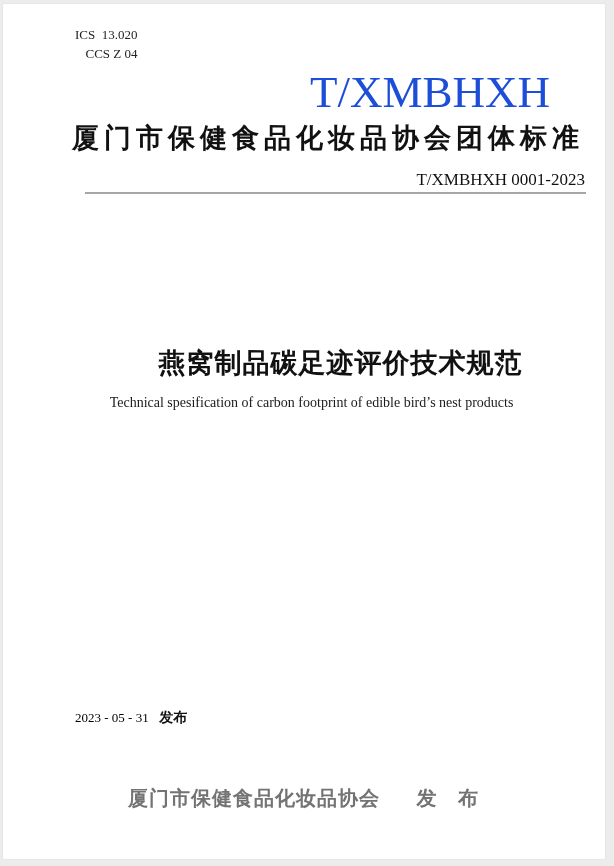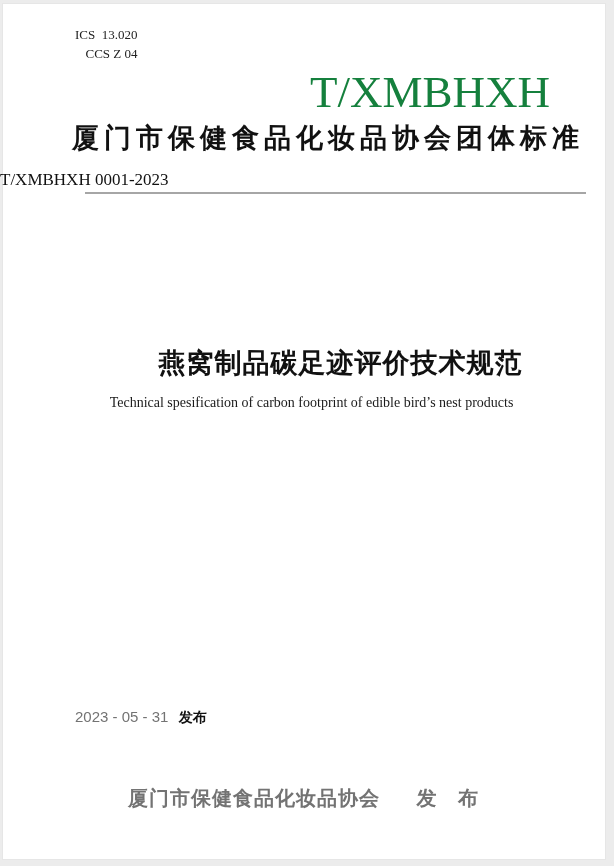--- a/index.html
+++ b/index.html
@@ -31,40 +31,40 @@
     line-height: 19px;
     white-space: pre;
     color: #222222;
   }
 
   .standard-code {
     left: 0; right: 64px; top: 68px;
     font-family: "Liberation Serif", serif;
     font-size: 45px;
     line-height: 48px;
-    color: #15803d;
+    color: #1d4ed8;
     white-space: nowrap;
   }
 
   .org-header {
     left: 0; right: 0; top: 122px;
     text-align: center;
     padding-left: 42px;
     font-family: "Liberation Sans", sans-serif;
     font-weight: 700;
     font-size: 27px;
     line-height: 33px;
     letter-spacing: 5px;
     color: #111111;
     white-space: nowrap;
   }
 
   .standard-number {
     left: 0; right: 29px; top: 170px;
-    text-align: left;
+    text-align: right;
     font-family: "Liberation Serif", serif;
     font-size: 17px;
     color: #111111;
     white-space: nowrap;
   }
 
   .header-rule {
     left: 85px; top: 192px;
     width: 501px; height: 2px;
     background: #a6a6a6;
@@ -89,23 +89,23 @@
     font-family: "Liberation Serif", serif;
     font-size: 14px;
     color: #1a1a1a;
     white-space: nowrap;
   }
 
   .date-line { white-space: nowrap; }
   .issue-date { left: 75px; top: 708px; }
   .impl-date { left: 0; right: 74px; top: 701px; text-align: right; }
   .date-num {
-    font-family: Liberation Sans, sans-serif;
-    font-size: 15px;
-    color: #737373;
+    font-family: Liberation Serif, serif;
+    font-size: 13px;
+    color: #000000;
   }
   .date-label {
     font-family: Liberation Serif, serif;
     font-weight: 700;
     font-size: 14px;
     color: #111111;
     margin-left: 6px;
   }
 
   .publisher-line {

